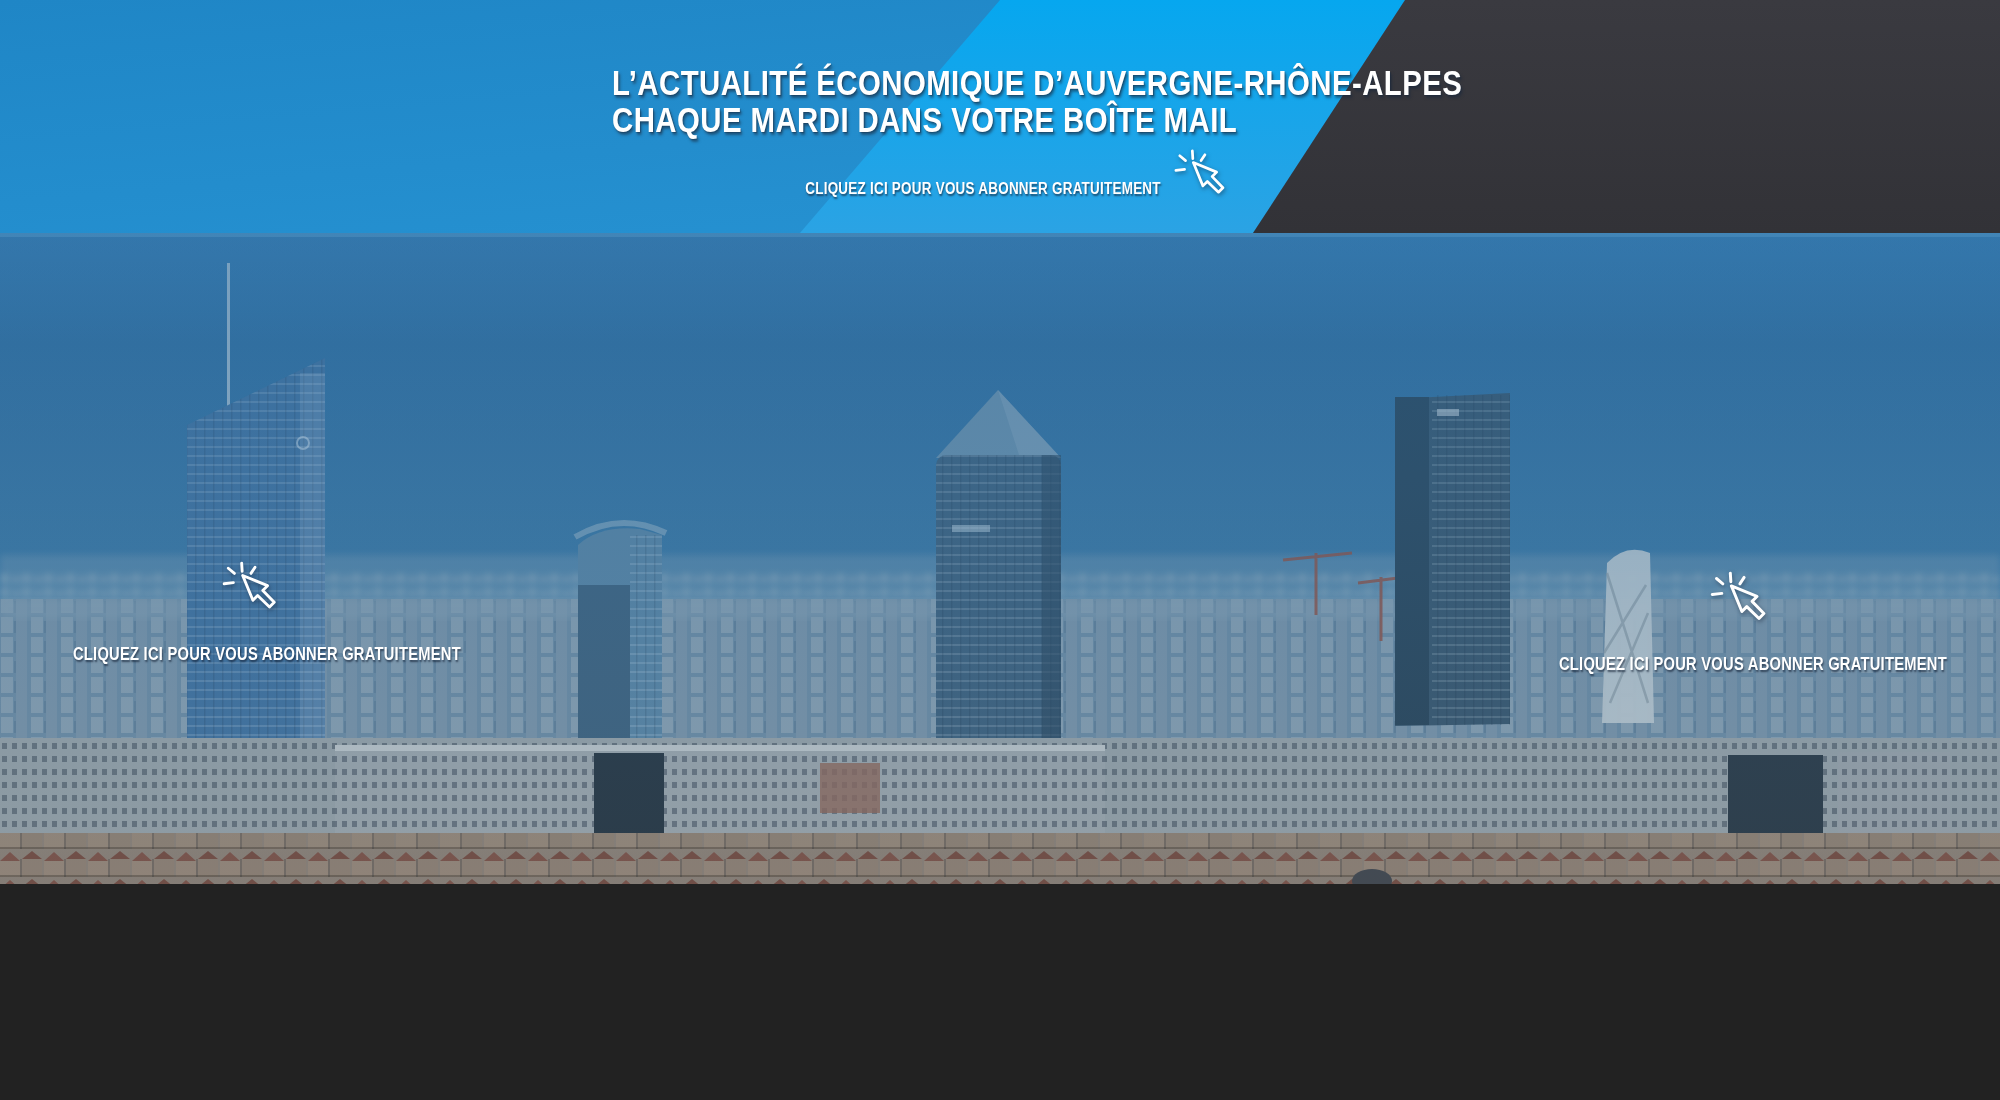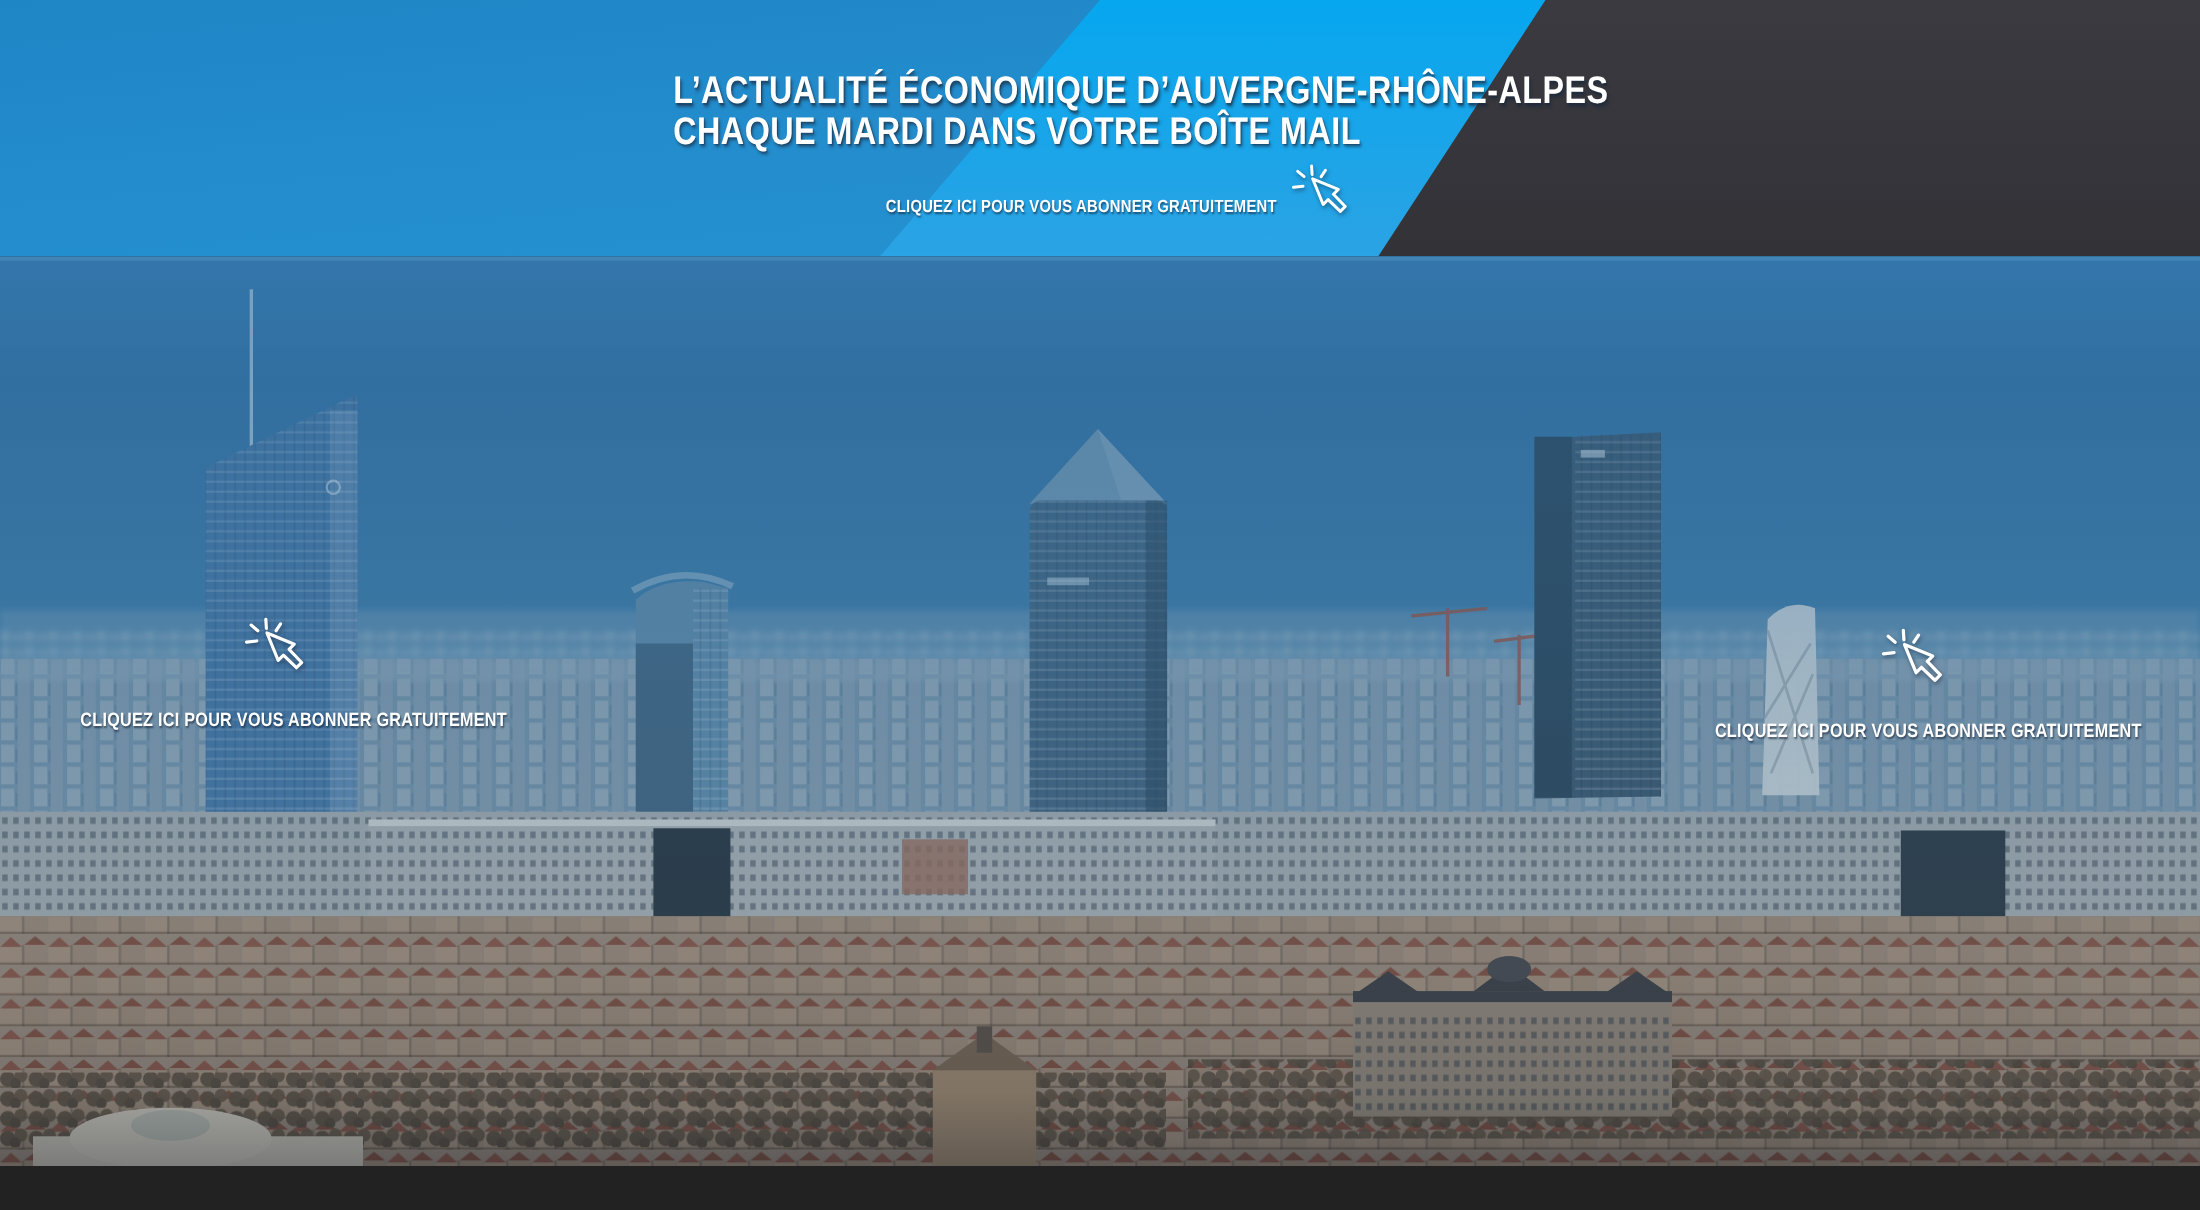--- a/index.html
+++ b/index.html
@@ -1,16 +1,16 @@
 <!DOCTYPE html>
 <html><head>
 <meta charset="utf-8">
 <style>
   html,body{margin:0;padding:0;background:#222;}
-  #page{position:relative;width:2000px;height:1060px;overflow:hidden;
+  #page{position:relative;width:2000px;height:884px;overflow:hidden;
         font-family:"Liberation Sans","DejaVu Sans",sans-serif;}
 
   
   #banner{position:absolute;left:0;top:0;width:2000px;height:233px;}
   .panel{position:absolute;left:0;top:0;width:2000px;height:233px;}
   #panel-left{background:linear-gradient(175deg,var(--blue-left,#1F86C6) 0%,#2794D4 100%);}
   #panel-bright{background:linear-gradient(180deg,var(--blue-bright,#06A7EF) 0%,#2BA3E4 100%);
     clip-path:polygon(1000px 0,1405px 0,1253px 233px,800px 233px);}
   #panel-dark{background:linear-gradient(180deg,var(--dark-panel,#3A3A40) 0%,#323237 100%);
     clip-path:polygon(1405px 0,2000px 0,2000px 233px,1253px 233px);}

